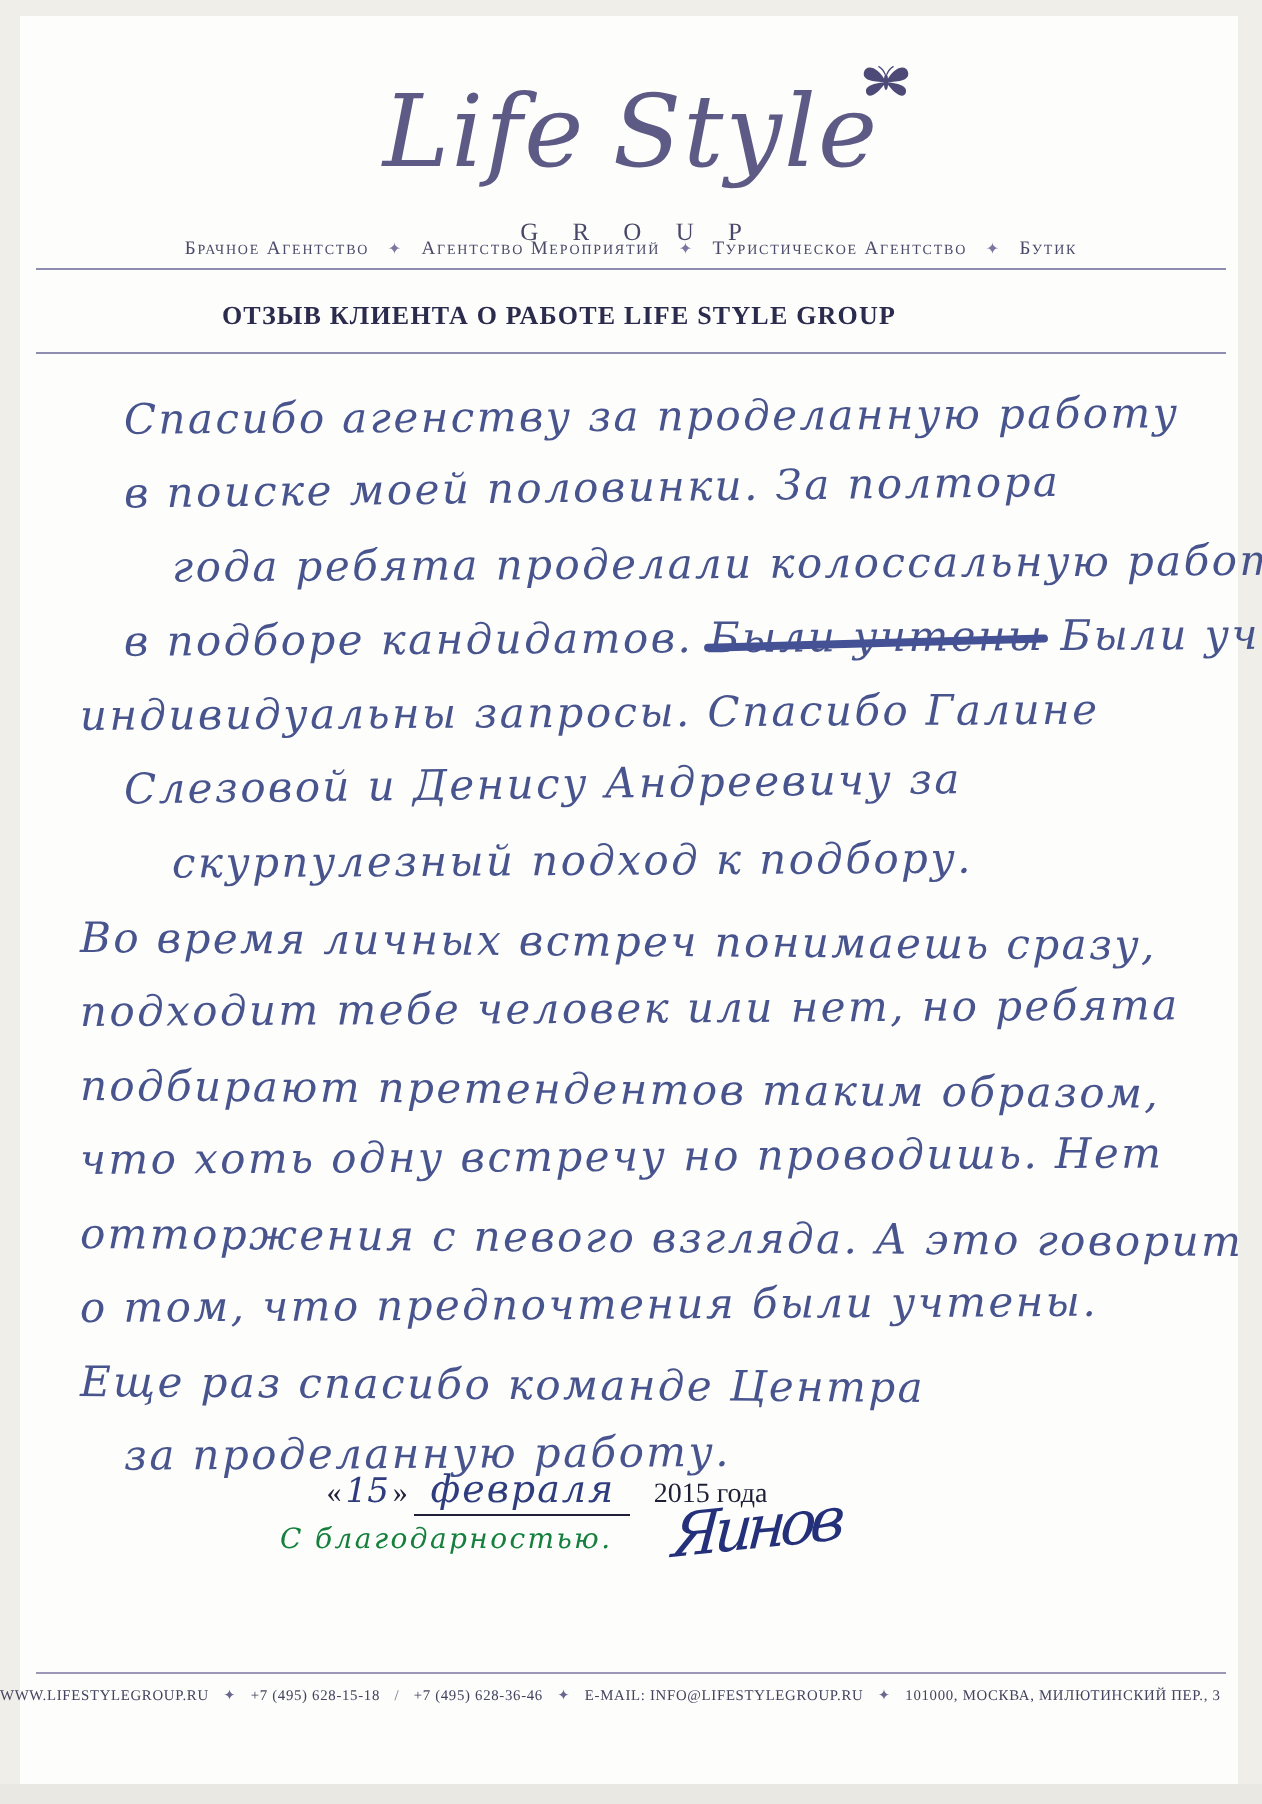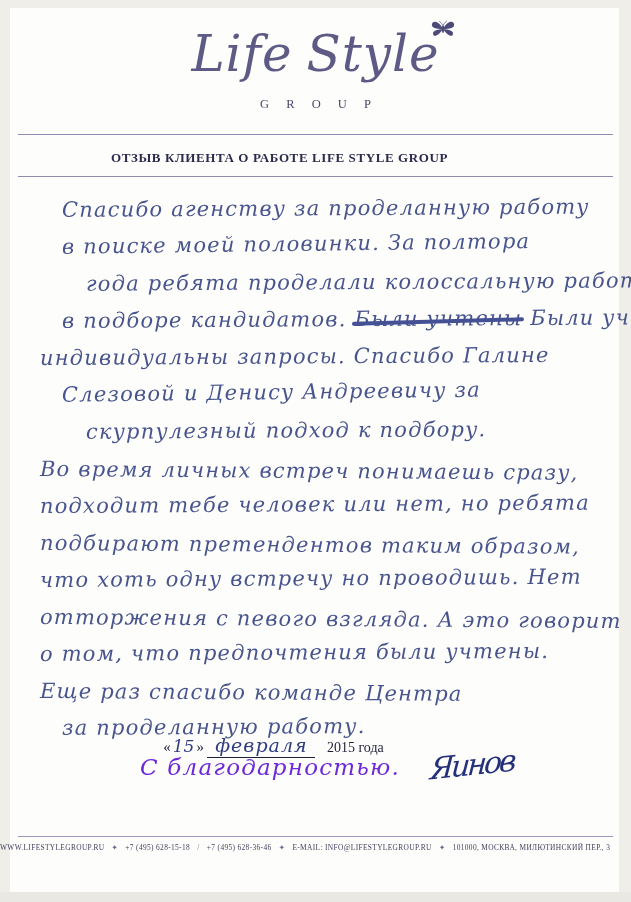--- a/index.html
+++ b/index.html
@@ -32,21 +32,21 @@
     background: #efeee9;
   }
   .paper-edge-left  { left: 0; top: 0; width: 10px; height: 902px; }
   .paper-edge-right { right: 0; top: 0; width: 12px; height: 902px; }
   .paper-edge-top   { left: 0; top: 0; width: 631px; height: 8px; }
   .paper-edge-bottom{ left: 0; bottom: 0; width: 631px; height: 10px; background:#e9e8e3; }
 
   
   .header {
     position: absolute;
-    top: 28px;
+    top: 40px;
     left: 0;
     width: 631px;
     text-align: center;
   }
   .logo-wrap {
     position: relative;
     display: inline-block;
     padding: 0 10px;
   }
   .logo-script {
@@ -160,22 +160,22 @@
     transform: rotate(-1.2deg);
   }
 
   .signature-line {
     position: relative;
     height: 46px;
   }
   .sign-text {
     font-family: "DejaVu Serif", serif;
     font-style: italic;
-    font-size: 23px;
-    color: #6d28d9;
+    font-size: 14px;
+    color: #15803d;
     letter-spacing: 1.2px;
     padding-left: 100px;
   }
   .signature-mark {
     display: inline-block;
     margin-left: 26px;
     font-family: "DejaVu Serif", serif;
     font-style: italic;
     font-size: 30px;
     color: #24317a;
@@ -270,20 +270,29 @@
             <ellipse cx="13" cy="13" rx="1.1" ry="4"></ellipse>
             <path d="M12.6 9.2 C11.6 6.8, 10 5.6, 9.2 5.2" stroke="#4d4a78" stroke-width="0.7" fill="none"></path>
             <path d="M13.4 9.2 C14.4 6.8, 16 5.6, 16.8 5.2" stroke="#4d4a78" stroke-width="0.7" fill="none"></path>
           </g>
         </svg>
       </span>
     </div>
     <div class="logo-group">G R O U P</div>
   </div>
 
+  <div class="services-line">
+    <span>Брачное Агентство</span>
+    <span class="dot">✦</span>
+    <span>Агентство Мероприятий</span>
+    <span class="dot">✦</span>
+    <span>Туристическое Агентство</span>
+    <span class="dot">✦</span>
+    <span>Бутик</span>
+  </div>
 
   <div class="rule top-rule"></div>
 
   <div class="doc-title">ОТЗЫВ КЛИЕНТА О РАБОТЕ LIFE STYLE GROUP</div>
 
   <div class="rule bottom-rule"></div>
 
   <div class="handwriting">
 
     <div class="hw-line indent-1 tilt-b">Спасибо агенству за проделанную работу</div>

